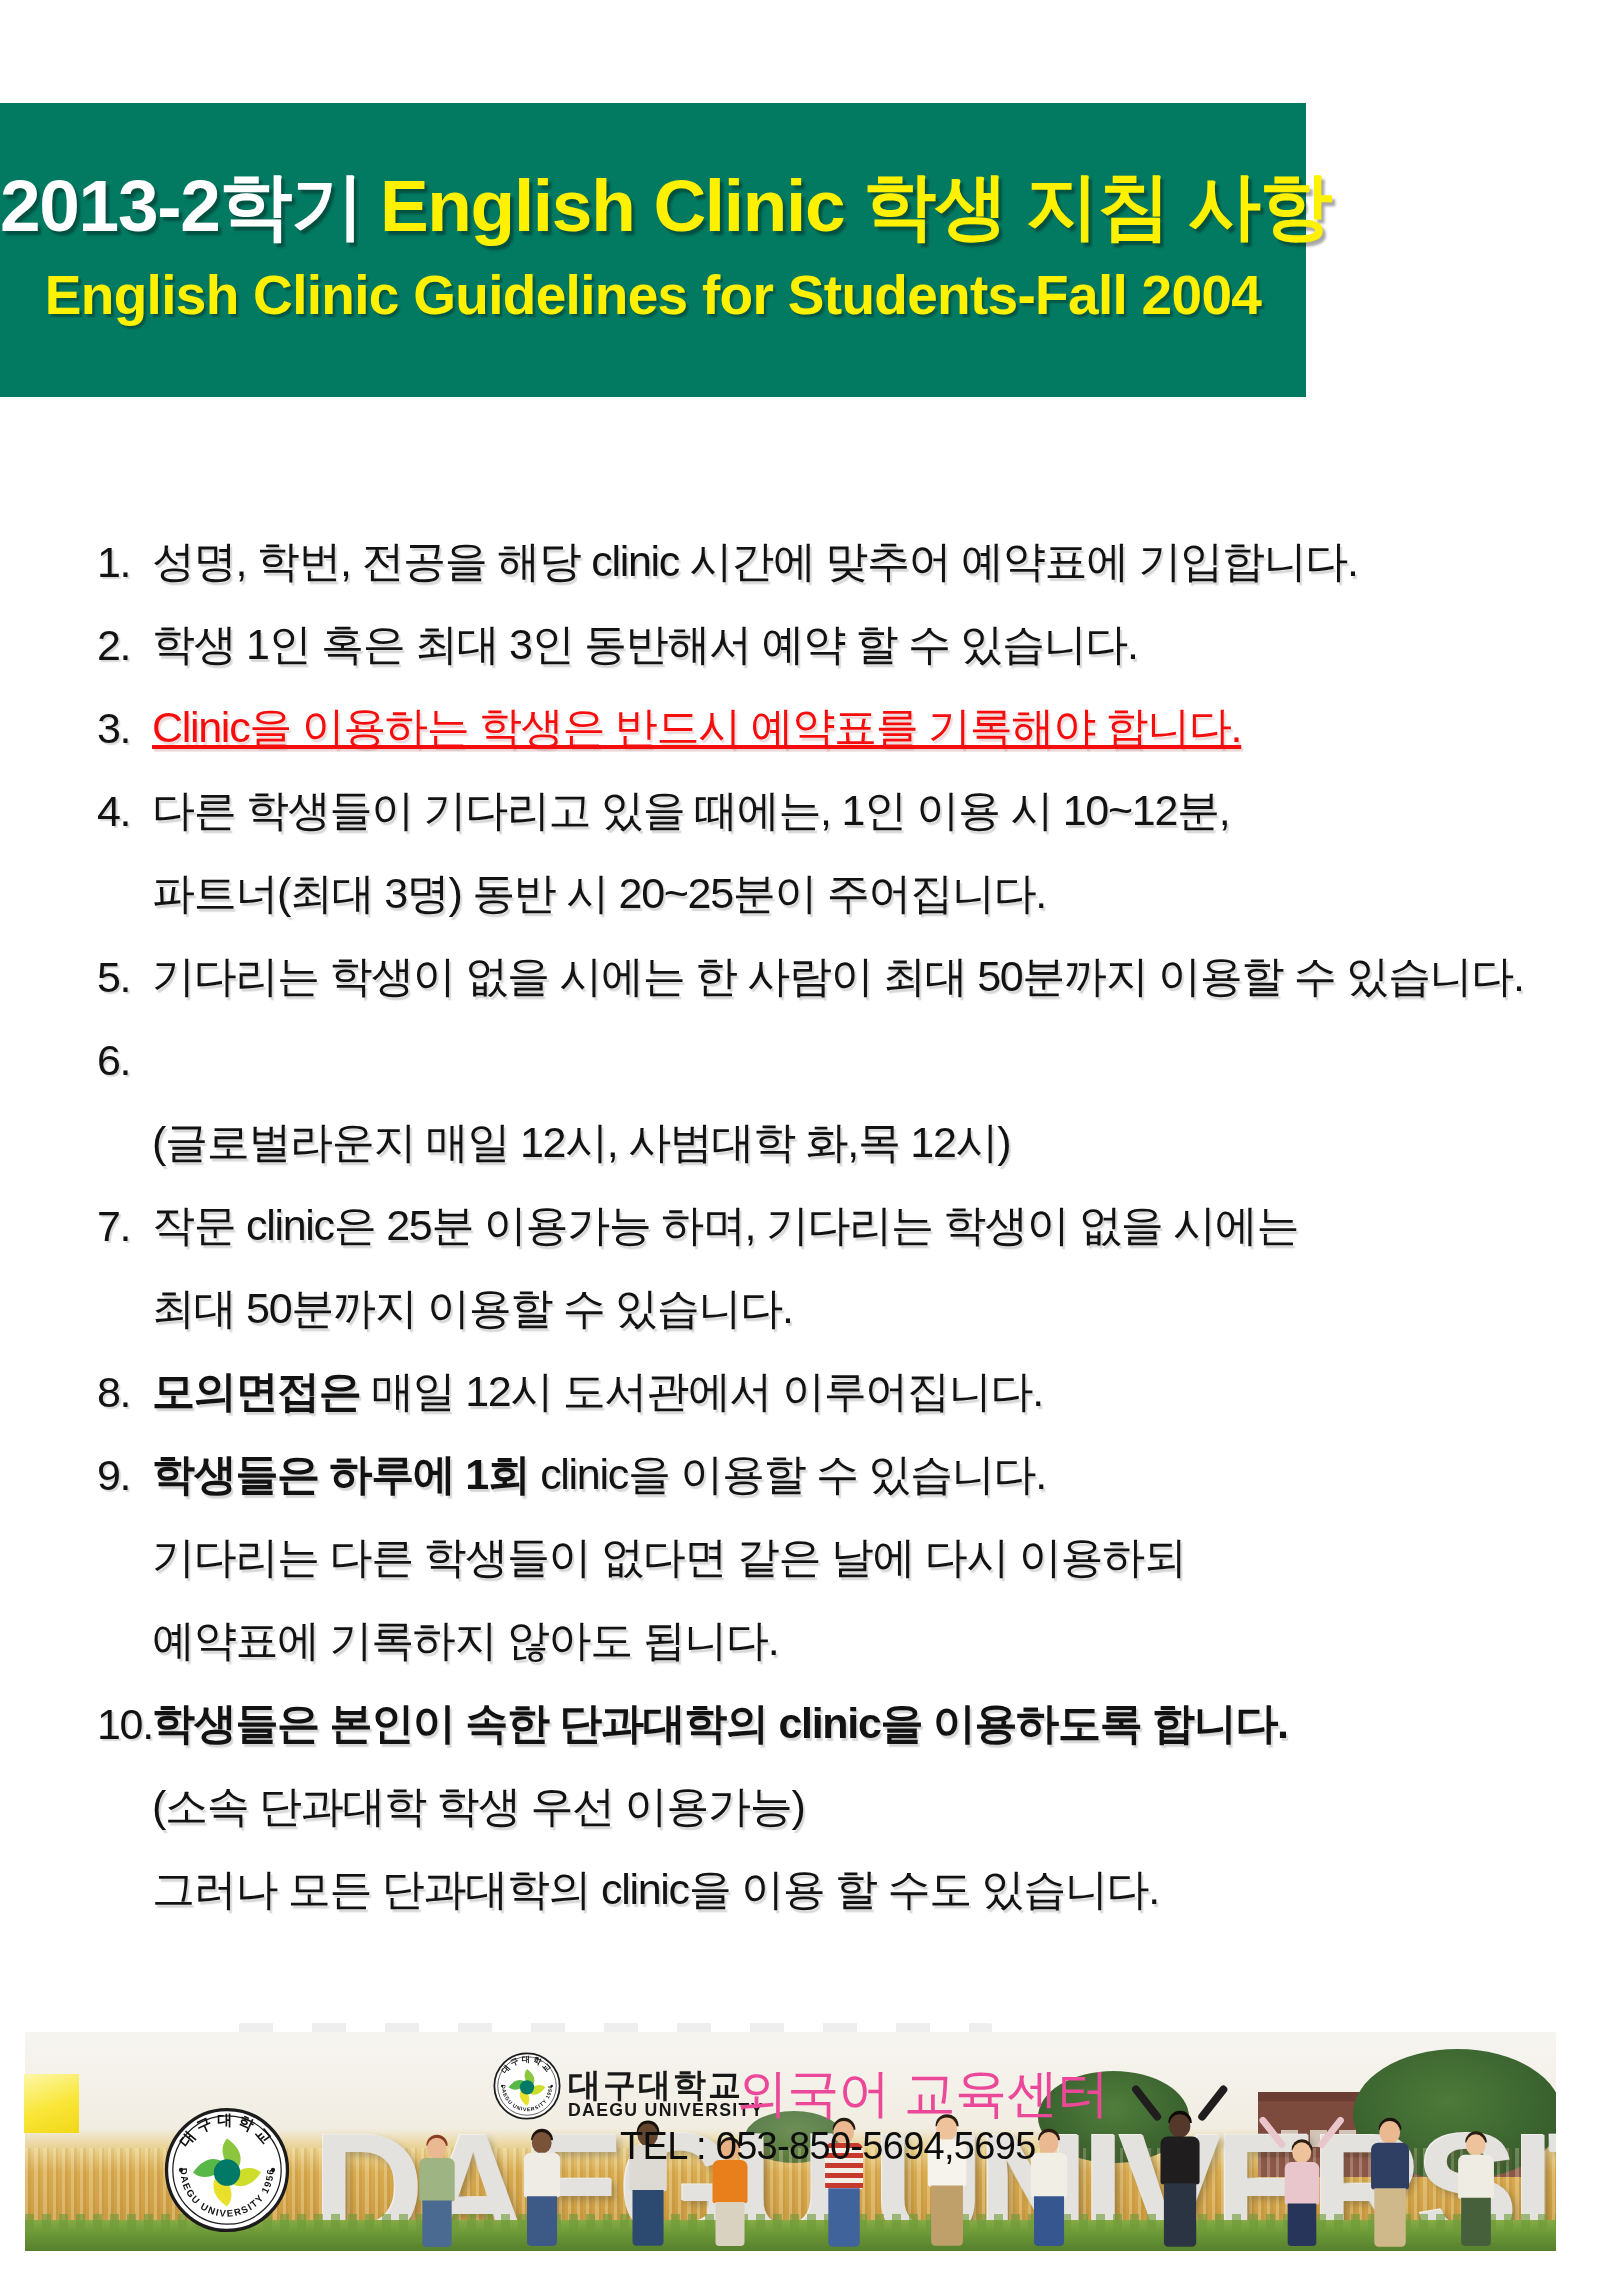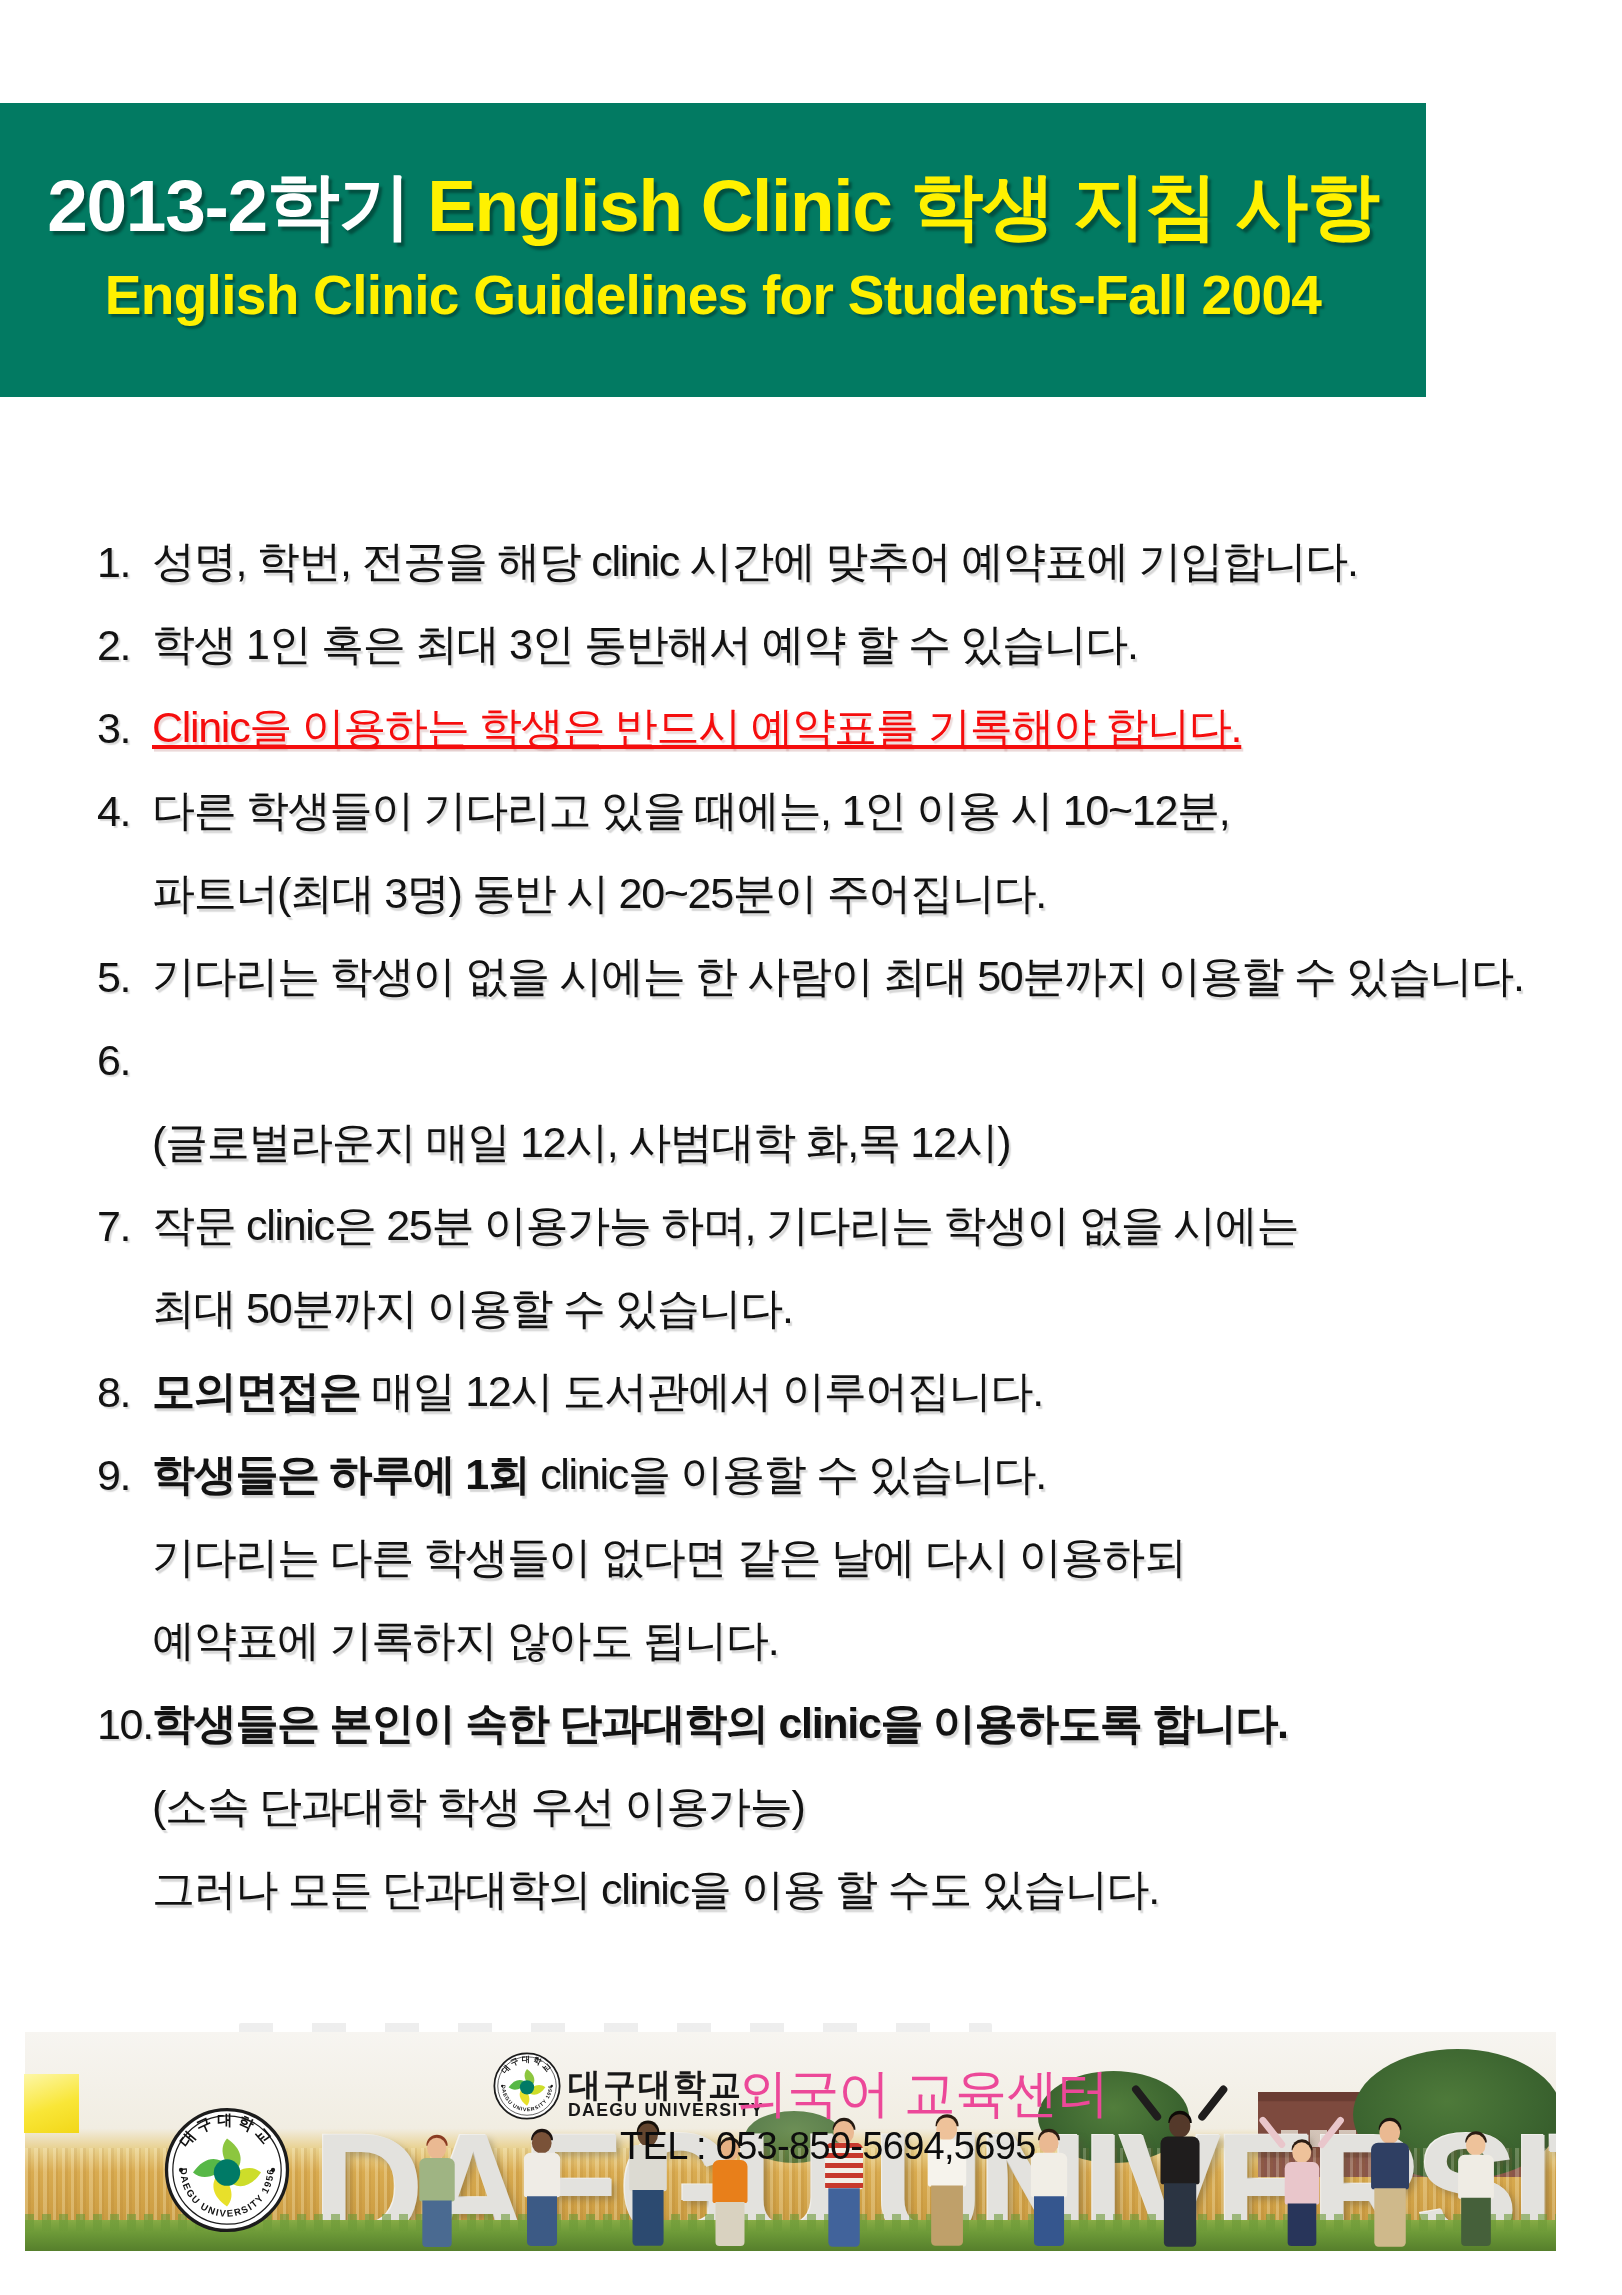--- a/index.html
+++ b/index.html
@@ -5,21 +5,21 @@
   :root{
     --green:#027a62; --yellow:#fff100; --red:#f50d0d; --ink:#121212;
   }
   html,body{margin:0;padding:0;}
   body{
     width:1623px;height:2295px;position:relative;background:#ffffff;overflow:hidden;
     font-family:"Liberation Sans","DejaVu Sans",sans-serif;color:var(--ink);
   }
   
   .header-band{
-    position:absolute;left:0;top:103px;width:1426px;height:294px;background:var(--green);
+    position:absolute;left:0;top:103px;width:1306px;height:294px;background:var(--green);
   }
   .title-line1{
     position:absolute;left:0;top:55px;width:100%;text-align:center;white-space:nowrap;
     font-size:73px;font-weight:700;letter-spacing:-1.3px;
     text-shadow:3.3px 3.9px 2.6px rgba(0,0,0,.35);
   }
   .t1-white{color:#ffffff;margin-right:17px;}
   .t1-yellow{color:var(--yellow);}
   .title-line2{
     position:absolute;left:0;top:160px;width:100%;text-align:center;white-space:nowrap;

